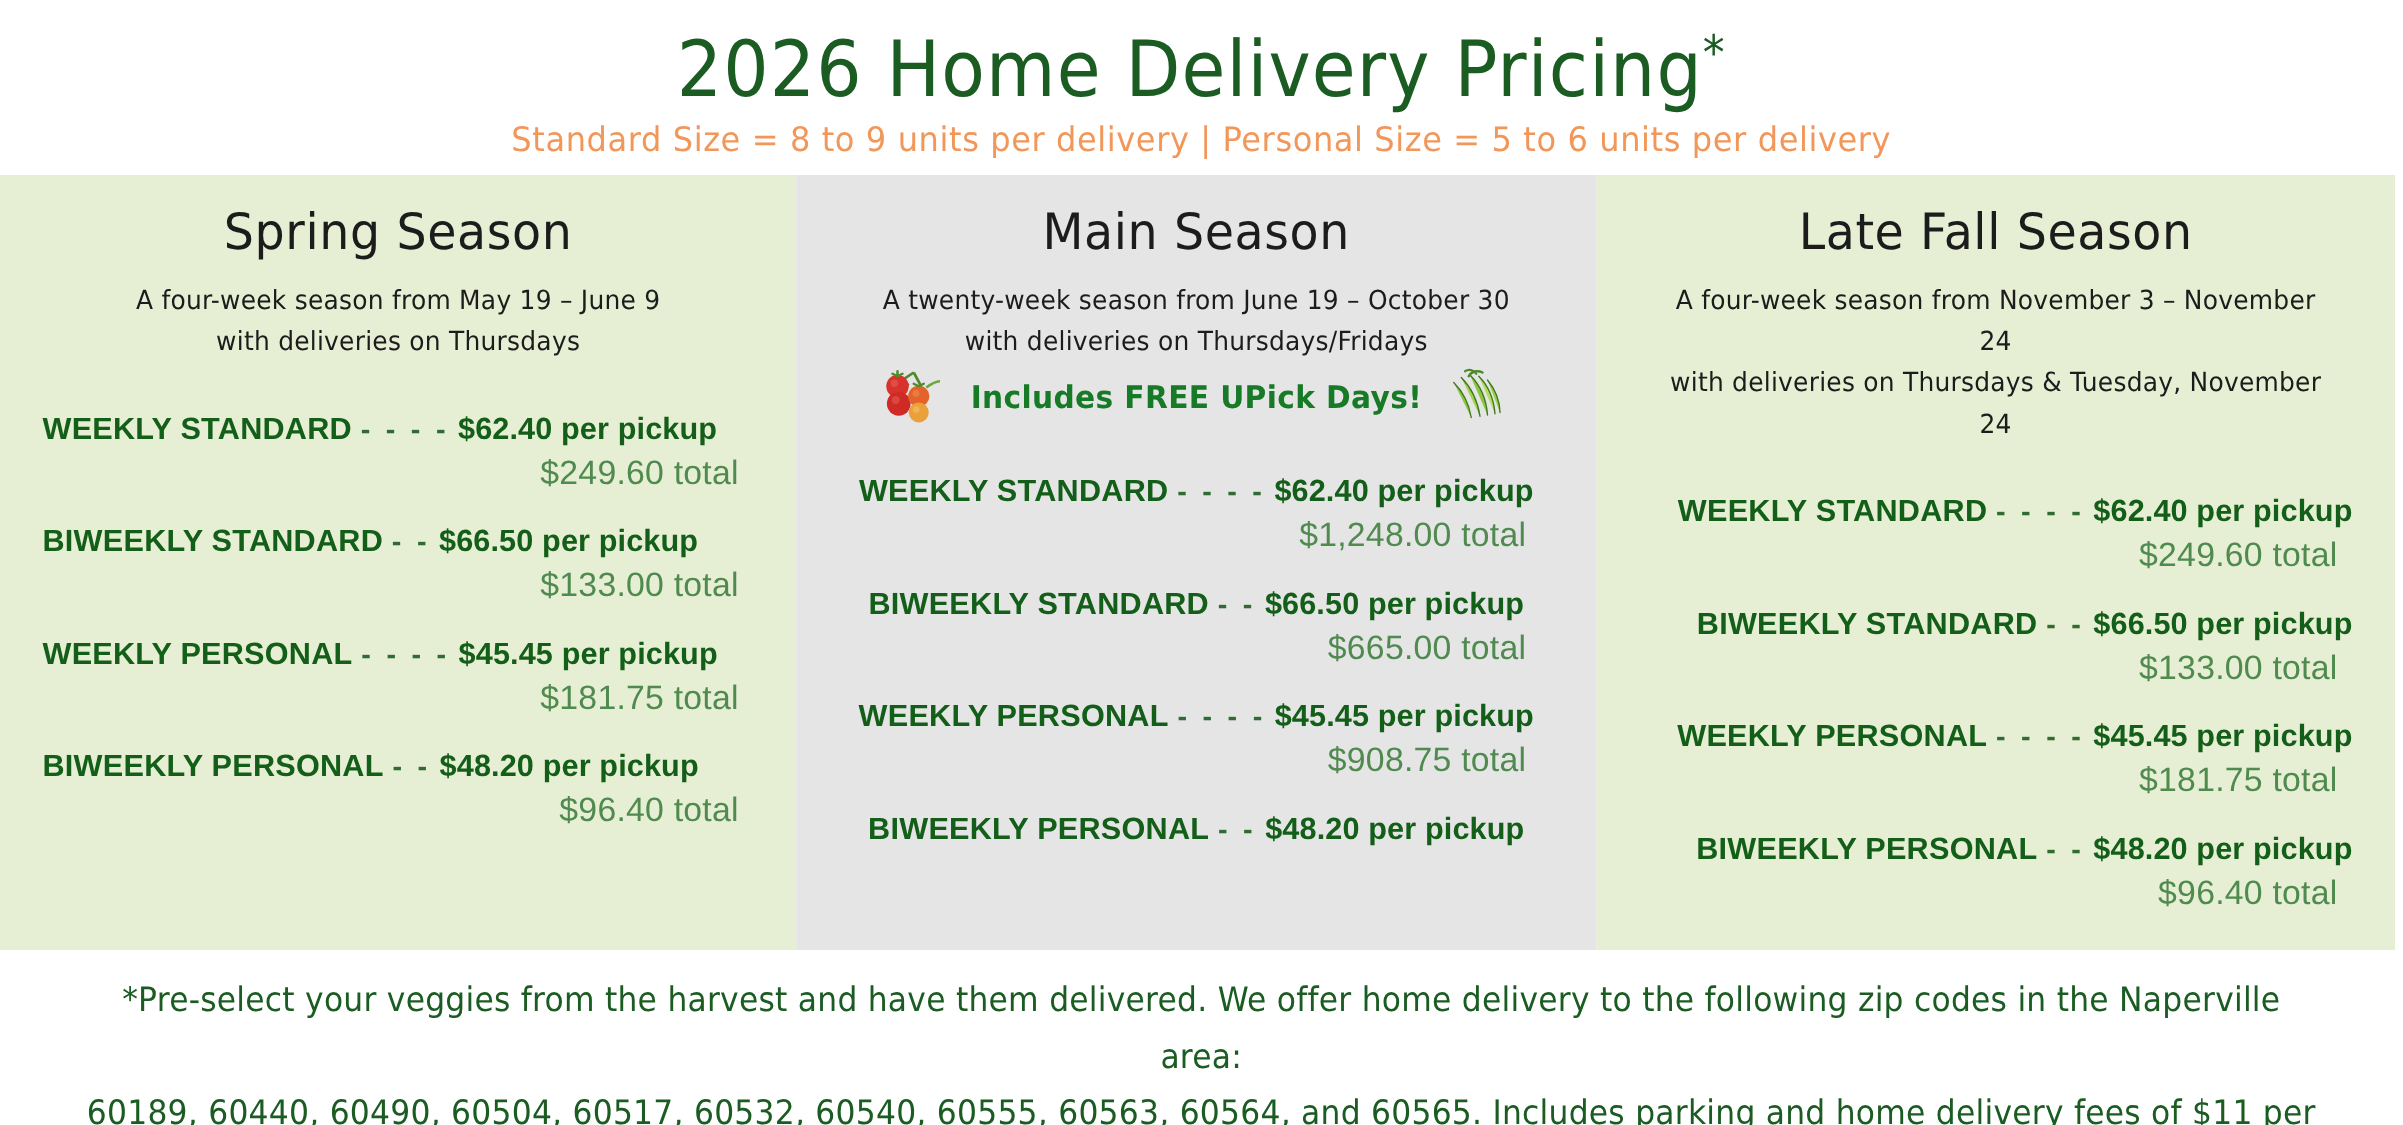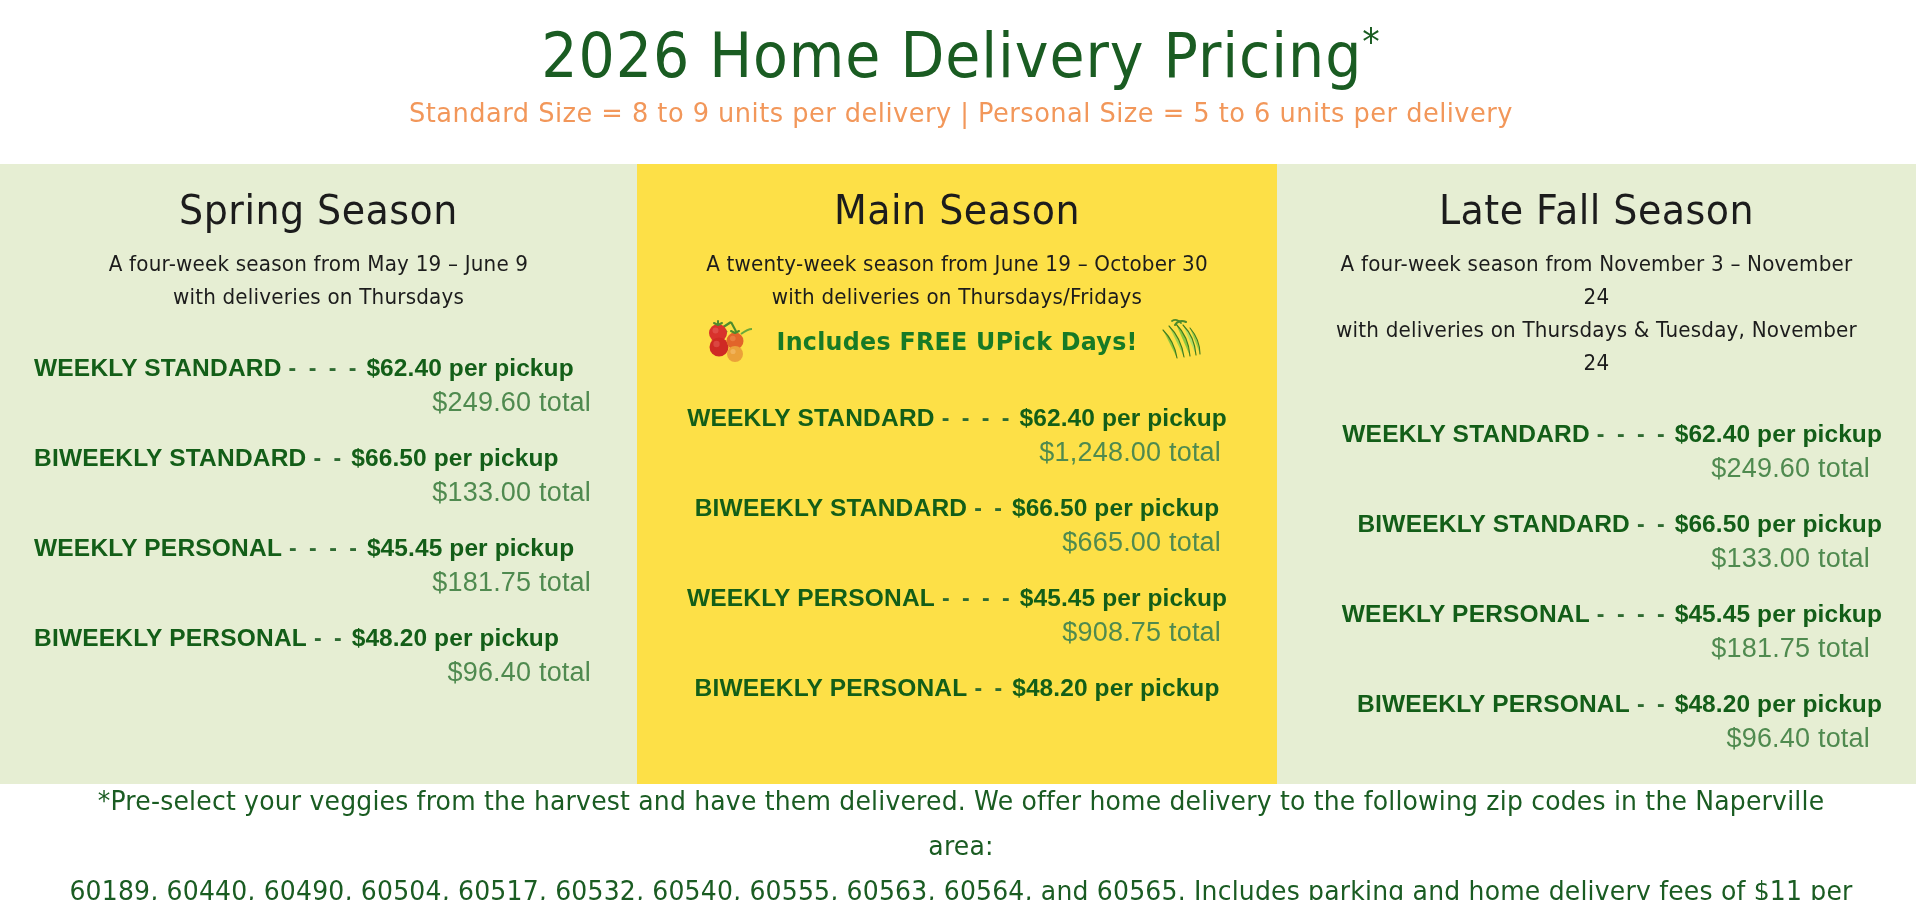--- a/index.html
+++ b/index.html
@@ -43,37 +43,37 @@
     color: #f2975a;
     letter-spacing: 0.5px;
     margin-top: 4px;
     white-space: nowrap;
     transform: scaleX(0.95);
   }
 
   
   .columns {
     position: absolute;
-    top: 164px;
+    top: 140px;
     left: 0;
     width: 1916px;
     height: 620px;
     display: flex;
     justify-content: space-between;
   }
   .col {
     position: relative;
     box-sizing: border-box;
     padding: 22px 34px 0 34px;
   }
   .col-shaded {
     background: #e6eed3;
   }
   .col-plain {
-    background: #fde047;
+    background: #e5e5e5;
   }
   .col-1 { width: 639px; }
   .col-2 { width: 642px; }
   .col-3 { width: 641px; }
 
   .season-title {
     text-align: center;
     font-family: "DejaVu Sans", sans-serif;
     font-size: 40px;
     line-height: 48px;

